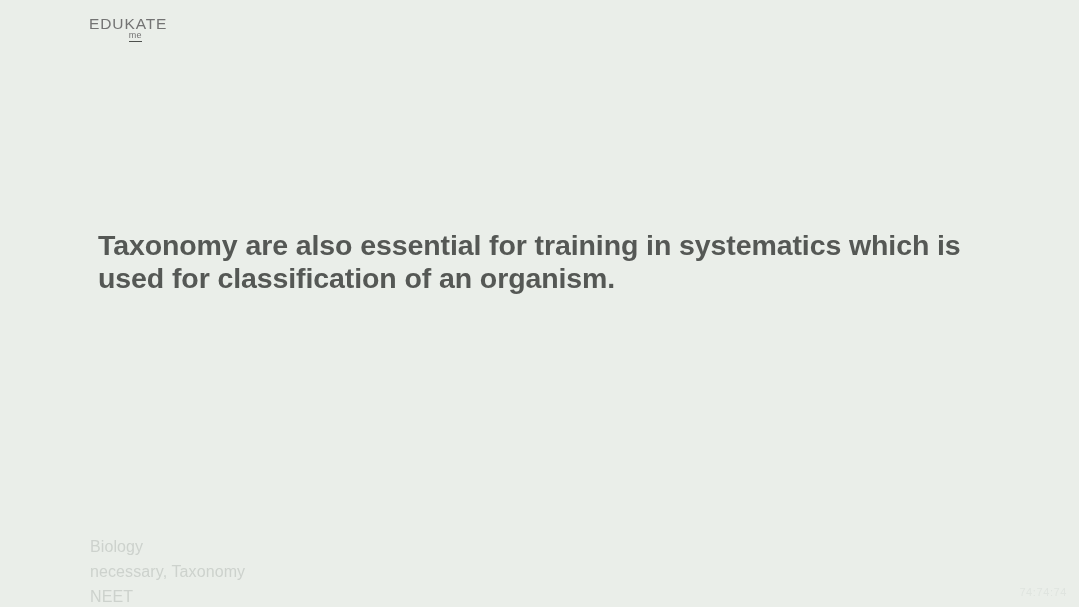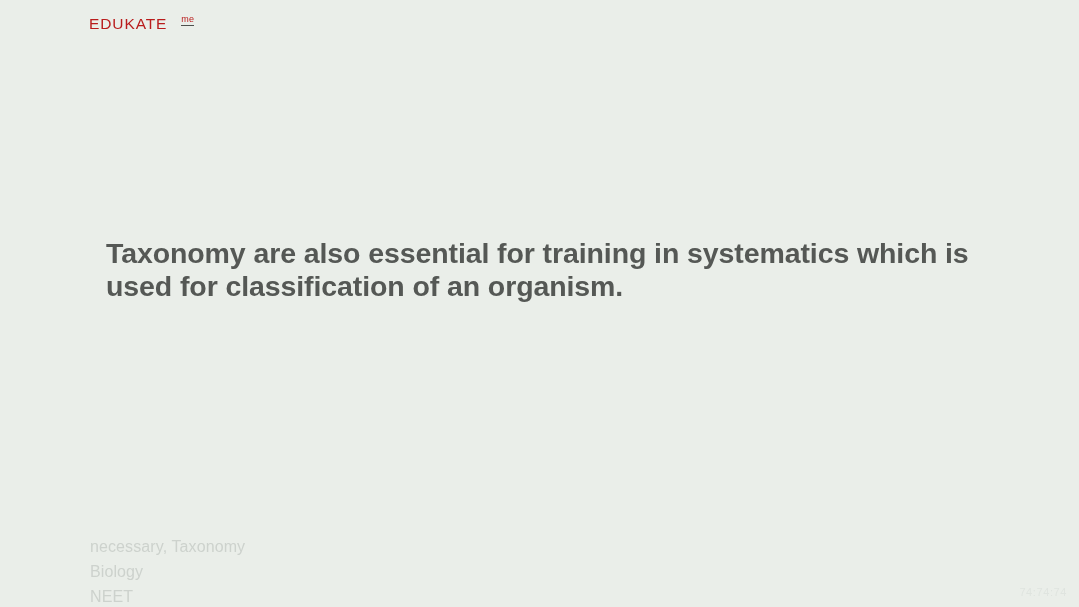--- a/index.html
+++ b/index.html
@@ -21,48 +21,49 @@
     background: #eaeee9;
     overflow: hidden;
   }
 
   
   .brand {
     position: absolute;
     left: 89px;
     top: 16px;
     display: flex;
-    align-items: flex-start;
-    color: #b91c1c;
+    align-items: center;
+    color: #737373;
     font-size: 15.5px;
     letter-spacing: 0.9px;
     line-height: 1;
     white-space: nowrap;
     user-select: none;
+    flex-direction: column;
   }
   .brand-word {
     font-weight: 400;
   }
   .brand-sup {
     font-size: 9px;
     letter-spacing: 0.2px;
     margin-left: 14px;
     margin-top: -1px;
     border-bottom: 1.2px solid #4d504d;
     padding-bottom: 1px;
     line-height: 1;
   }
 
   
   .headline {
     position: absolute;
     left: 90px;
     top: 221px;
     width: 900px;
-    margin: 16px;
+    margin: 8px;
     color: #555855;
     font-size: 28.5px;
     font-weight: 700;
     line-height: 33px;
     letter-spacing: -0.1px;
   }
 
   
   .meta {
     position: absolute;
@@ -97,20 +98,20 @@
 <div class="slide">
 
   <div class="brand">
     <span class="brand-word">EDUKATE</span>
       <span class="brand-sup">me</span>
   </div>
 
   <h1 class="headline">Taxonomy are also essential for training in systematics which is used for classification of an organism.</h1>
 
   <div class="meta">
+    <div class="meta-line">Biology</div>
     <div class="meta-line">necessary, Taxonomy</div>
-    <div class="meta-line">Biology</div>
     <div class="meta-line">NEET</div>
   </div>
 
   <div class="watermark">74:74:74</div>
 
 </div>
 
 </body></html>

